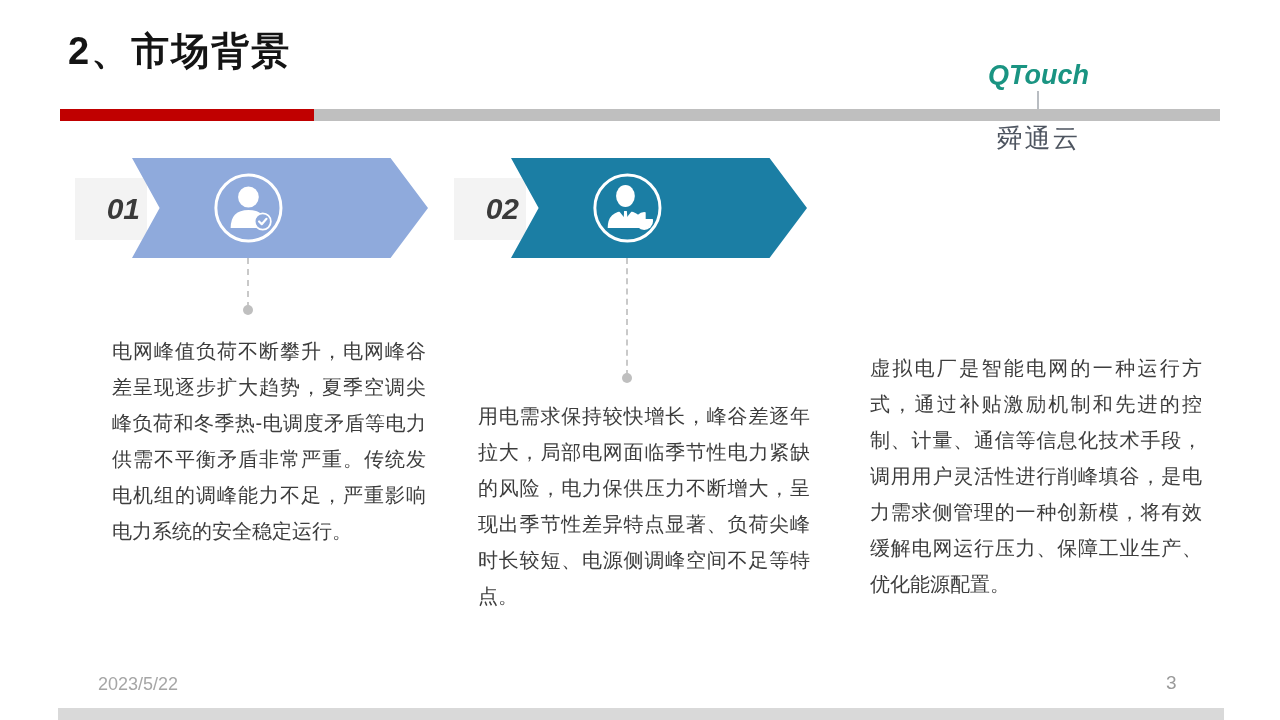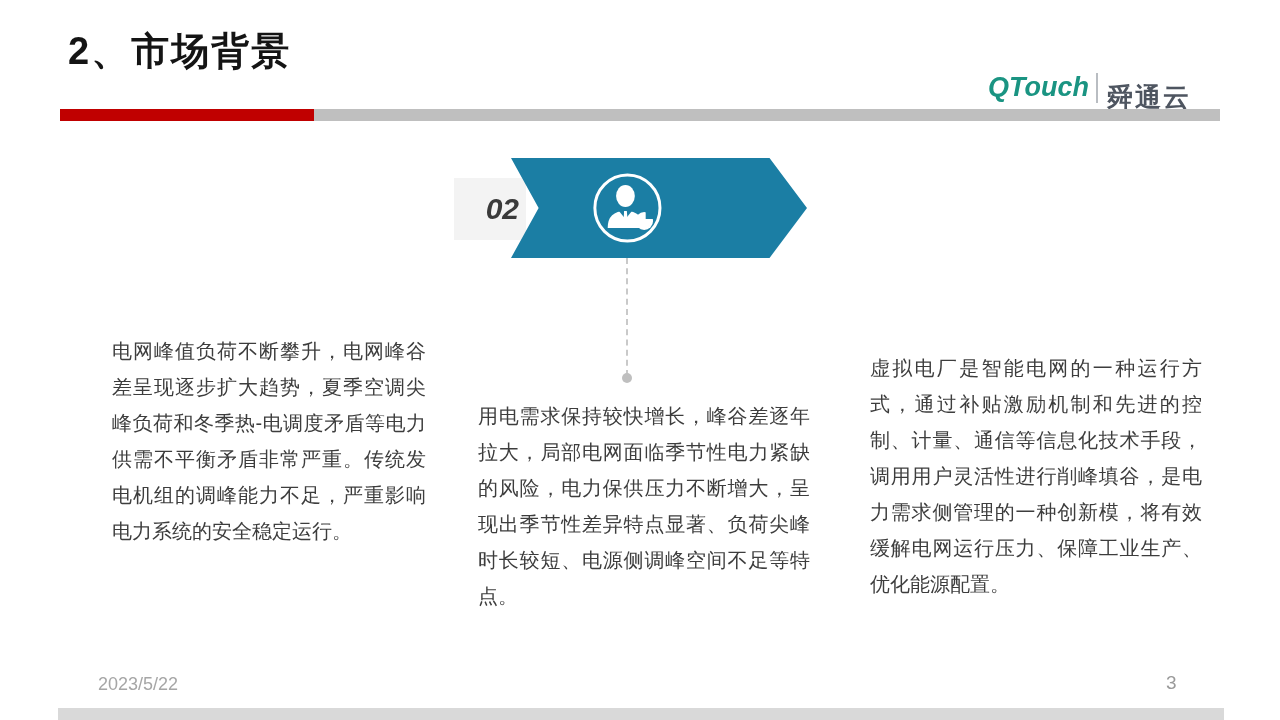--- a/index.html
+++ b/index.html
@@ -7,27 +7,27 @@
     position:relative;width:1280px;height:720px;background:#ffffff;
     font-family:"Liberation Sans","DejaVu Sans",sans-serif;overflow:hidden;
     margin:0 auto;
   }
   
   .title{
     position:absolute;left:68px;top:26px;margin:0;
     font-size:38px;font-weight:800;color:#141414;letter-spacing:2px;
   }
   .logo{
-    position:absolute;left:988px;top:60px;display:flex;align-items:center;
+    position:absolute;left:988px;top:60px;display:flex;align-items:center;flex-direction:column;
   }
   .logo .brand-en{
     font-size:27px;font-weight:800;font-style:italic;color:#1A9482;letter-spacing:0px;
   }
   .logo .divider{width:2px;height:30px;background:#b9bdc2;margin:0 9px 0 7px;}
-  .logo .brand-cn{font-size:26px;font-weight:700;color:#4e5560;letter-spacing:2px;margin-top:20px;}
+  .logo .brand-cn{font-size:26px;font-weight:400;color:#4e5560;letter-spacing:2px;}
   .rule-red{position:absolute;left:60px;top:109px;width:254px;height:12px;background:#C00000;}
   .rule-gray{position:absolute;left:314px;top:109px;width:906px;height:12px;background:#BFBFBF;}
   
   .step{position:absolute;top:158px;width:400px;height:240px;}
   .step-tab{
     position:absolute;left:7px;top:20px;width:72px;height:62px;background:#f3f3f3;
     display:flex;align-items:center;justify-content:flex-end;padding-right:7px;box-sizing:border-box;
   }
   .step-num{font-size:30px;font-weight:800;font-style:italic;color:#3a3a3a;}
   .arrow-svg{position:absolute;left:64px;top:0;width:296px;height:100px;display:block;}
@@ -55,20 +55,37 @@
 
   <div class="logo">
     <span class="brand-en">QTouch</span>
     <span class="divider"></span>
     <span class="brand-cn">舜通云</span>
   </div>
 
   <div class="rule-red"></div>
   <div class="rule-gray"></div>
 
+  <div class="step" style="left:68px;">
+    <div class="step-tab">
+      <span class="step-num">01</span>
+    </div>
+    <svg class="arrow-svg" viewBox="0 0 300 100" preserveAspectRatio="none">
+      <polygon points="0,0 262,0 300,50 262,100 0,100 28,50" fill="#8FAADC"></polygon>
+      <circle cx="118" cy="50" r="33" fill="none" stroke="#ffffff" stroke-width="3"></circle>
+      <g>
+        <circle cx="118" cy="39" r="10.5" fill="#ffffff"></circle>
+        <path d="M100,70 Q100,52 118,52 Q136,52 136,70 Z" fill="#ffffff"></path>
+        <circle cx="132.5" cy="63.5" r="8.2" stroke="#ffffff" stroke-width="1.8" fill="#8FAADC"></circle>
+        <polyline points="128.8,63.5 131.5,66.2 136.3,60.8" fill="none" stroke="#ffffff" stroke-width="2.2" stroke-linecap="round" stroke-linejoin="round"></polyline>
+      </g>
+    </svg>
+    <div class="dash" style="height:50px;"></div>
+    <div class="dot" style="top:147px;"></div>
+  </div>
 
   <div class="step" style="left:447px;">
     <div class="step-tab">
       <span class="step-num">02</span>
     </div>
     <svg class="arrow-svg" viewBox="0 0 300 100" preserveAspectRatio="none">
       <polygon points="0,0 262,0 300,50 262,100 0,100 28,50" fill="#1B7EA4"></polygon>
       <circle cx="118" cy="50" r="33" fill="none" stroke="#ffffff" stroke-width="3"></circle>
       <g>
         <ellipse cx="116" cy="38" rx="9.5" ry="11" fill="#ffffff"></ellipse>

